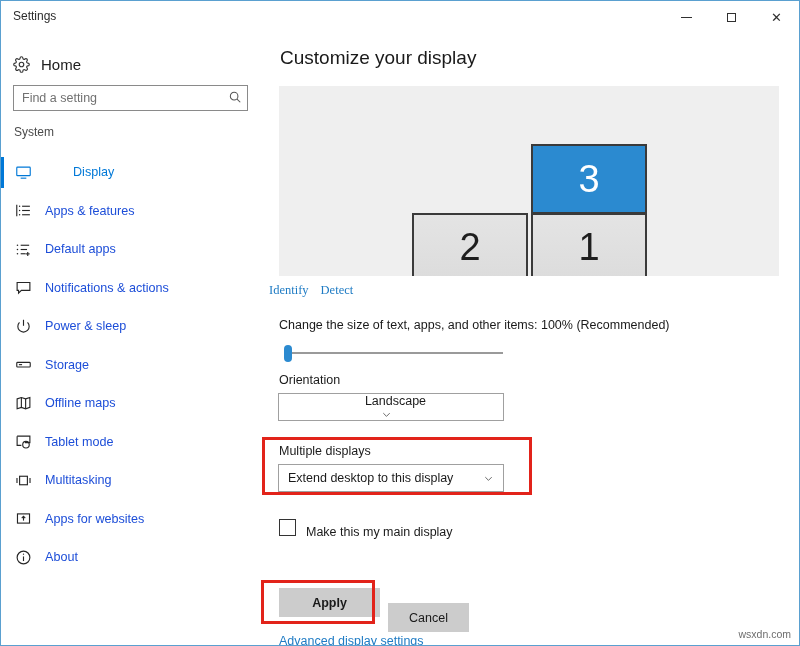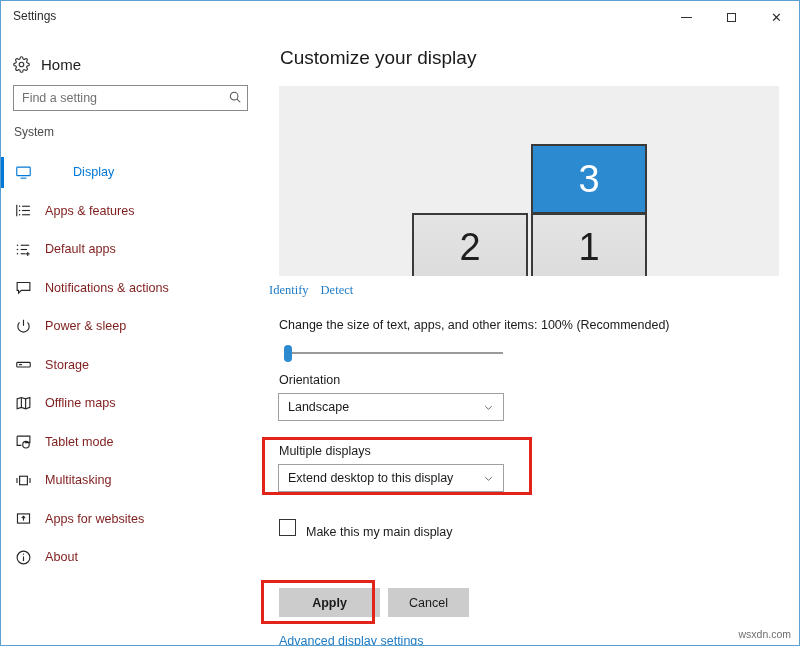--- a/index.html
+++ b/index.html
@@ -150,21 +150,21 @@
   .navitem .nav-icon {
     width: 44px;
     min-width: 44px;
     display: flex;
     justify-content: center;
     align-items: center;
     color: #262626;
   }
   .navitem .nav-label {
     font-size: 12.6px;
-    color: #7f1d1d;
+    color: #1d4ed8;
   }
   .navitem.selected .nav-label { color: #0078d7; margin-left: 28px; }
   .navitem.selected .nav-icon { color: #0078d7; }
   .navitem.selected::before {
     content: "";
     position: absolute;
     left: 0;
     top: 4px;
     bottom: 4px;
     width: 3px;
@@ -558,21 +558,21 @@
     </div>
 
     <div class="scale-text">Change the size of text, apps, and other items: 100% (Recommended)</div>
 
     <div class="slider">
       <div class="slider-track"></div>
       <div class="slider-thumb"></div>
     </div>
 
     <div class="field-label" style="left:14px; top:340px;">Orientation</div>
-    <div class="combo" style="left:13px; top:360px; width:226px;">
+    <div class="combo" style="left:13px; top:360px; width:226px;flex-direction:column;">
       <span class="combo-text">Landscape</span>
       <span class="chev">
         <svg width="11" height="11" viewBox="0 0 24 24" fill="none" stroke="currentColor" stroke-width="1.8">
           <polyline points="5,9 12,16 19,9"></polyline>
         </svg>
       </span>
     </div>
 
     <div class="field-label" style="left:14px; top:411px;">Multiple displays</div>
     <div class="combo" style="left:13px; top:431px; width:226px;">
@@ -585,21 +585,21 @@
     </div>
     <div class="red-box" style="left:-3px; top:404px; width:270px; height:58px;"></div>
 
     <div class="checkrow">
       <span class="checkbox"></span>
       <span class="check-label">Make this my main display</span>
     </div>
 
     <div class="btnrow">
       <div class="btn" style="left:0px; top:0px; width:101px;font-weight:bold;">Apply</div>
-      <div class="btn" style="left:109px; top:0px; width:81px;">Cancel</div>
+      <div class="btn" style="left:109px; top:15px; width:81px;">Cancel</div>
     </div>
     <div class="red-box" style="left:-4px; top:547px; width:114px; height:44px;"></div>
 
     <div class="adv-link">Advanced display settings</div>
   </div>
 
   <div class="watermark">wsxdn.com</div>
 </div>
 
 </body></html>

